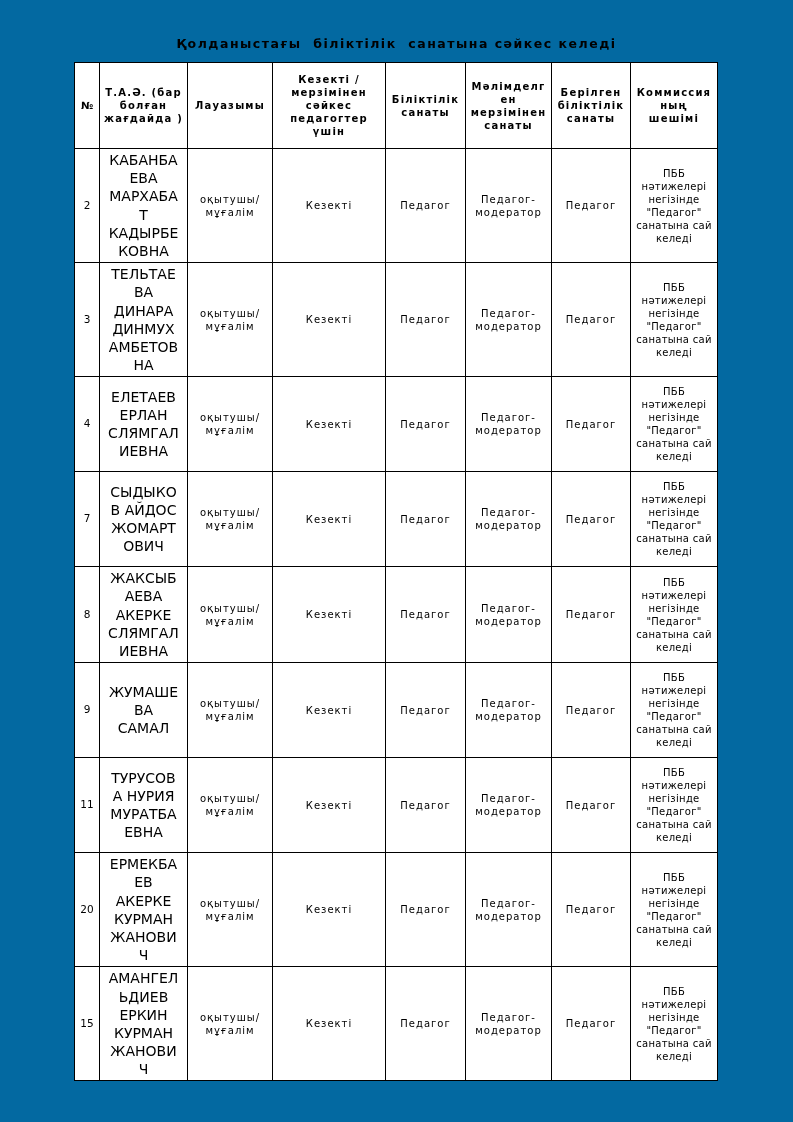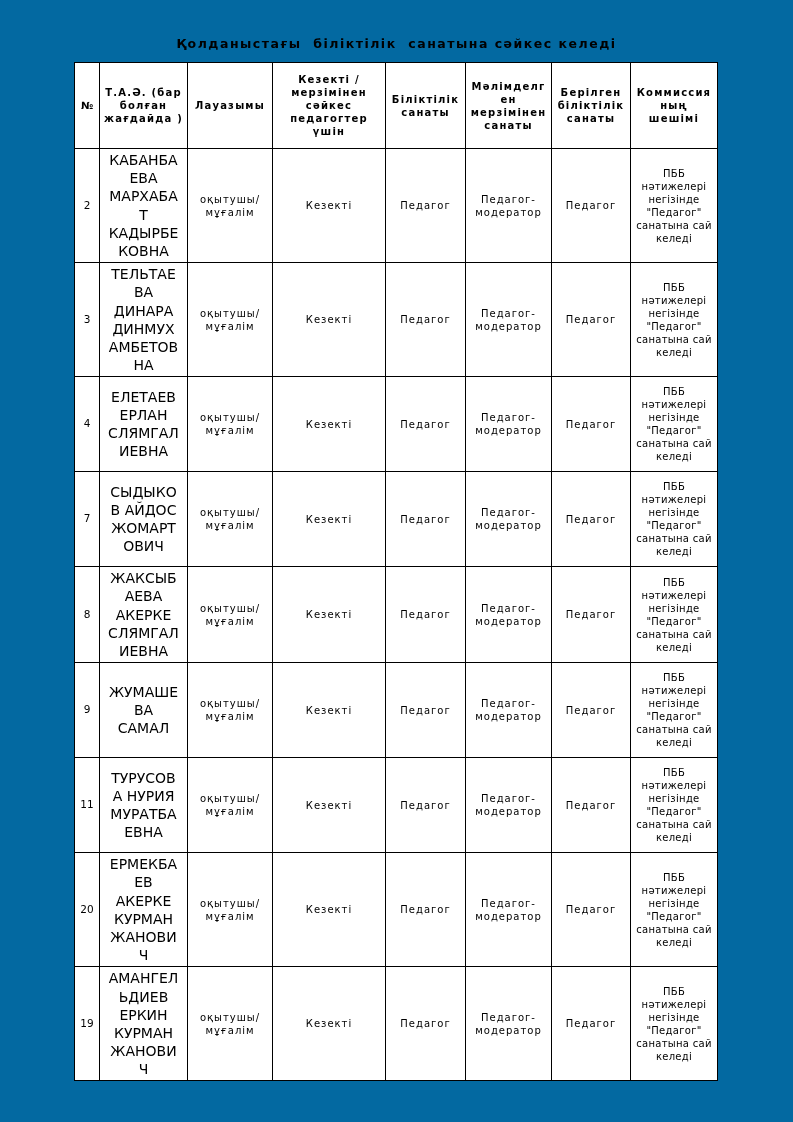--- a/index.html
+++ b/index.html
@@ -173,21 +173,21 @@
           <td class="col-no">20</td>
           <td class="col-name">ЕРМЕКБАЕВ АКЕРКЕ КУРМАНЖАНОВИЧ</td>
           <td class="col-position">оқытушы/мұғалім</td>
           <td class="col-type">Кезекті</td>
           <td class="col-current_category">Педагог</td>
           <td class="col-declared_category">Педагог-модератор</td>
           <td class="col-awarded_category">Педагог</td>
           <td class="col-commission_decision">ПББ нәтижелері негізінде "Педагог" санатына сай келеді</td>
         </tr>
         <tr>
-          <td class="col-no">19</td>
+          <td class="col-no">15</td>
           <td class="col-name">АМАНГЕЛЬДИЕВ ЕРКИН КУРМАНЖАНОВИЧ</td>
           <td class="col-position">оқытушы/мұғалім</td>
           <td class="col-type">Кезекті</td>
           <td class="col-current_category">Педагог</td>
           <td class="col-declared_category">Педагог-модератор</td>
           <td class="col-awarded_category">Педагог</td>
           <td class="col-commission_decision">ПББ нәтижелері негізінде "Педагог" санатына сай келеді</td>
         </tr>
       </tbody>
   </table>

